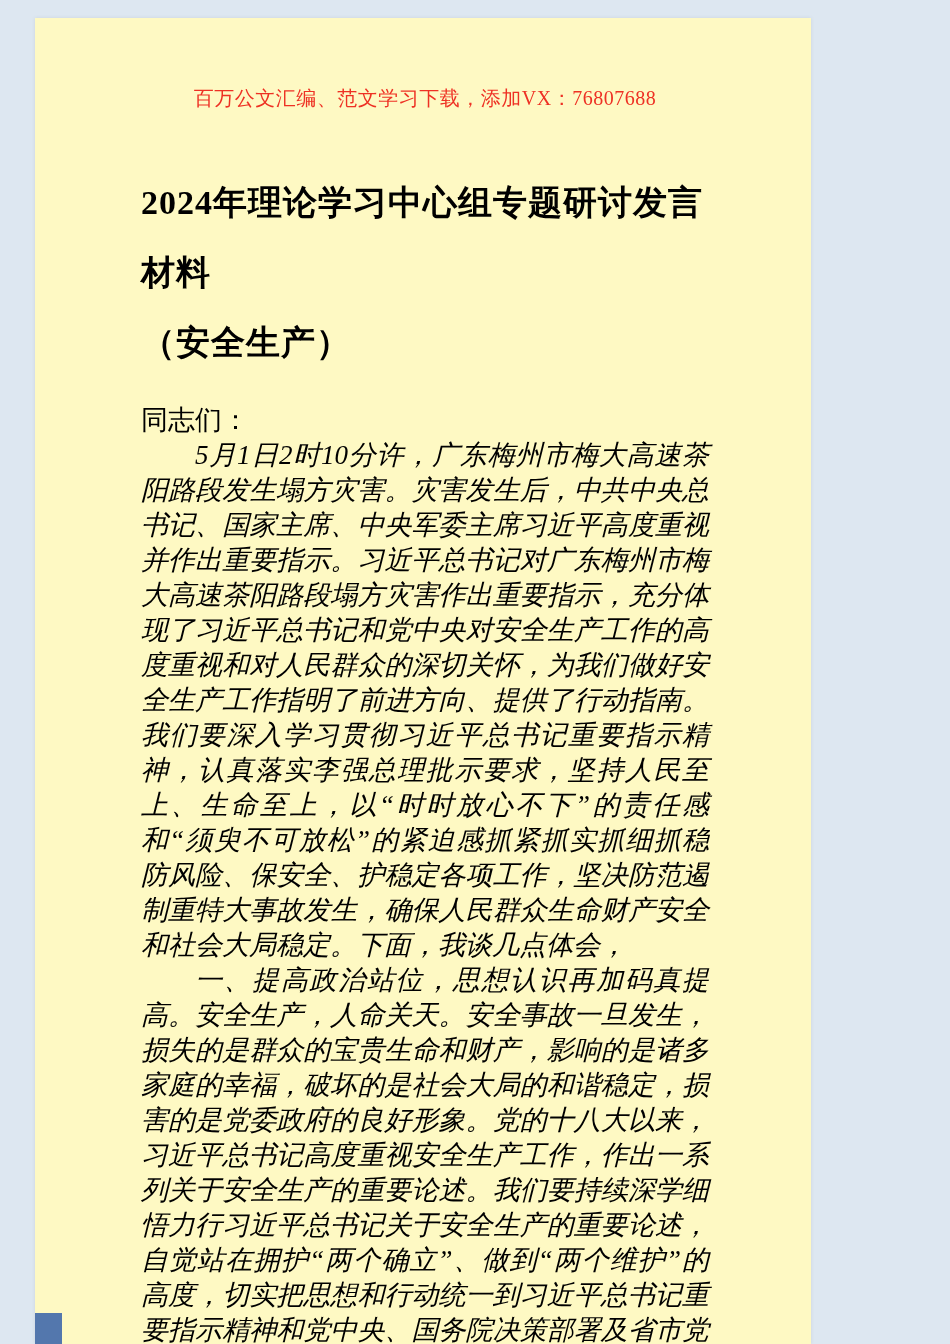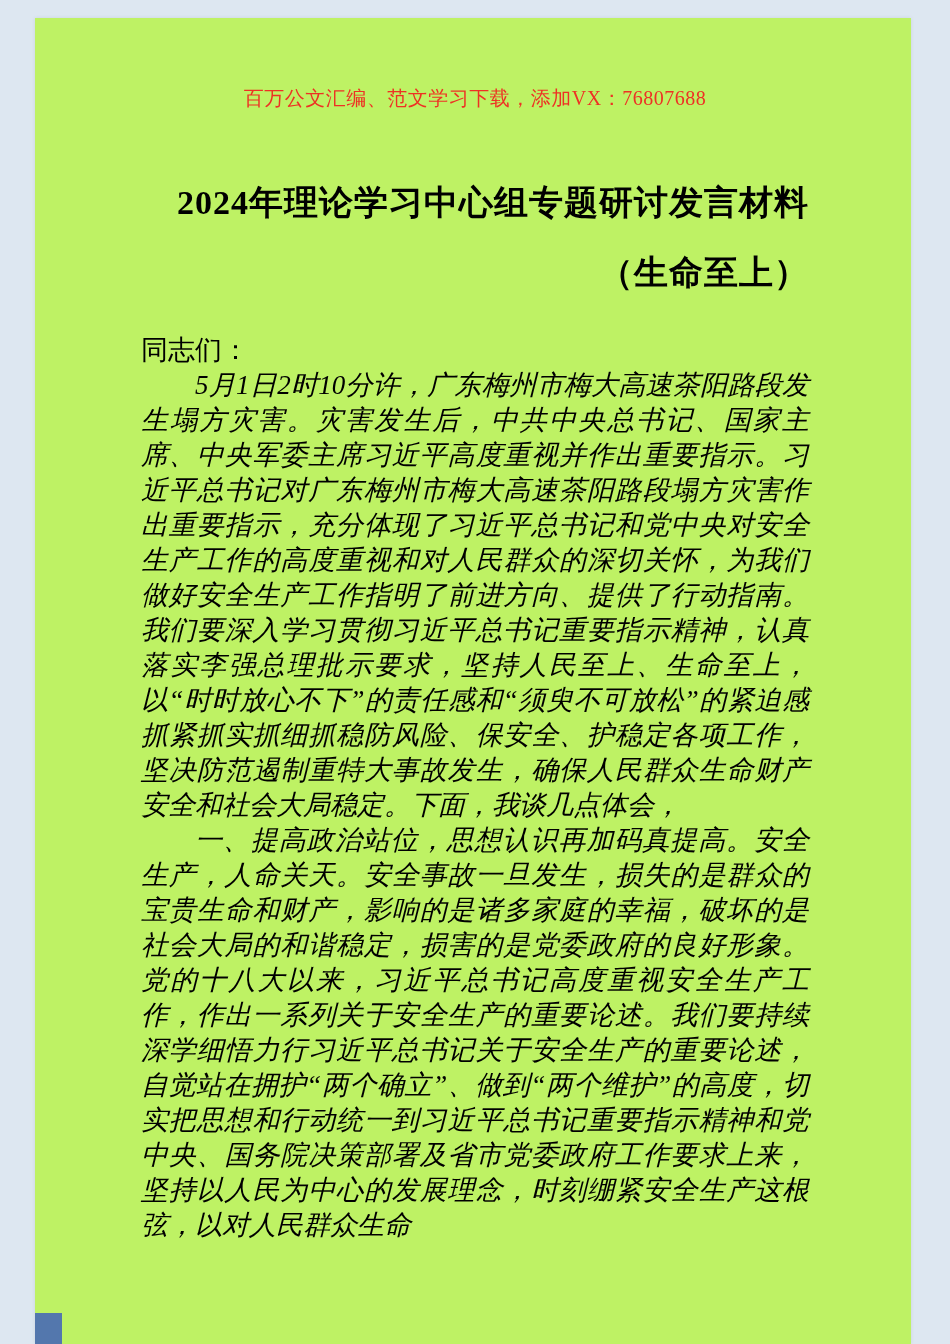--- a/index.html
+++ b/index.html
@@ -15,43 +15,43 @@
     width: 950px;
     height: 1344px;
     margin: 0 auto;
     background: #dde7f1;
     overflow: hidden;
   }
   .page {
     position: absolute;
     left: 35px;
     top: 18px;
-    width: 876px;
+    width: 776px;
     height: 1326px;
-    background: #bef264;
+    background: #fef9c3;
     box-sizing: border-box;
     padding: 68px 102px 0 106px;
     box-shadow: 0 0 4px rgba(0,0,0,0.08);
   }
   .notice {
     color: #ee3124;
     font-size: 20px;
     line-height: 24px;
     text-align: center;
     letter-spacing: 0.5px;
     font-weight: normal;
   }
   .title-block {
     margin-top: 58px;
   }
   .title-line {
     font-size: 34px;
     font-weight: bold;
     color: #000000;
-    text-align: right;
+    text-align: left;
     line-height: 70px;
     margin: 0;
     letter-spacing: 1px;
   }
   .body-block {
     margin-top: 25px;
     font-size: 27px;
     line-height: 35px;
     color: #000000;
     text-align: justify;
@@ -78,21 +78,21 @@
 </head>
 <body>
 
 <div class="viewport">
   <div class="page">
 
     <div class="notice">百万公文汇编、范文学习下载，添加VX：76807688</div>
 
     <div class="title-block">
       <h1 class="title-line">2024年理论学习中心组专题研讨发言材料</h1>
-      <h1 class="title-line">（生命至上）</h1>
+      <h1 class="title-line">（安全生产）</h1>
     </div>
 
     <div class="body-block">
       <p class="salutation">同志们：</p>
       <p class="para">5月1日2时10分许，广东梅州市梅大高速茶阳路段发生塌方灾害。灾害发生后，中共中央总书记、国家主席、中央军委主席习近平高度重视并作出重要指示。习近平总书记对广东梅州市梅大高速茶阳路段塌方灾害作出重要指示，充分体现了习近平总书记和党中央对安全生产工作的高度重视和对人民群众的深切关怀，为我们做好安全生产工作指明了前进方向、提供了行动指南。我们要深入学习贯彻习近平总书记重要指示精神，认真落实李强总理批示要求，坚持人民至上、生命至上，以“时时放心不下”的责任感和“须臾不可放松”的紧迫感抓紧抓实抓细抓稳防风险、保安全、护稳定各项工作，坚决防范遏制重特大事故发生，确保人民群众生命财产安全和社会大局稳定。下面，我谈几点体会，</p>
       <p class="para">一、提高政治站位，思想认识再加码真提高。安全生产，人命关天。安全事故一旦发生，损失的是群众的宝贵生命和财产，影响的是诸多家庭的幸福，破坏的是社会大局的和谐稳定，损害的是党委政府的良好形象。党的十八大以来，习近平总书记高度重视安全生产工作，作出一系列关于安全生产的重要论述。我们要持续深学细悟力行习近平总书记关于安全生产的重要论述，自觉站在拥护“两个确立”、做到“两个维护”的高度，切实把思想和行动统一到习近平总书记重要指示精神和党中央、国务院决策部署及省市党委政府工作要求上来，坚持以人民为中心的发展理念，时刻绷紧安全生产这根弦，以对人民群众生命</p>
     </div>
 
   </div>
 

